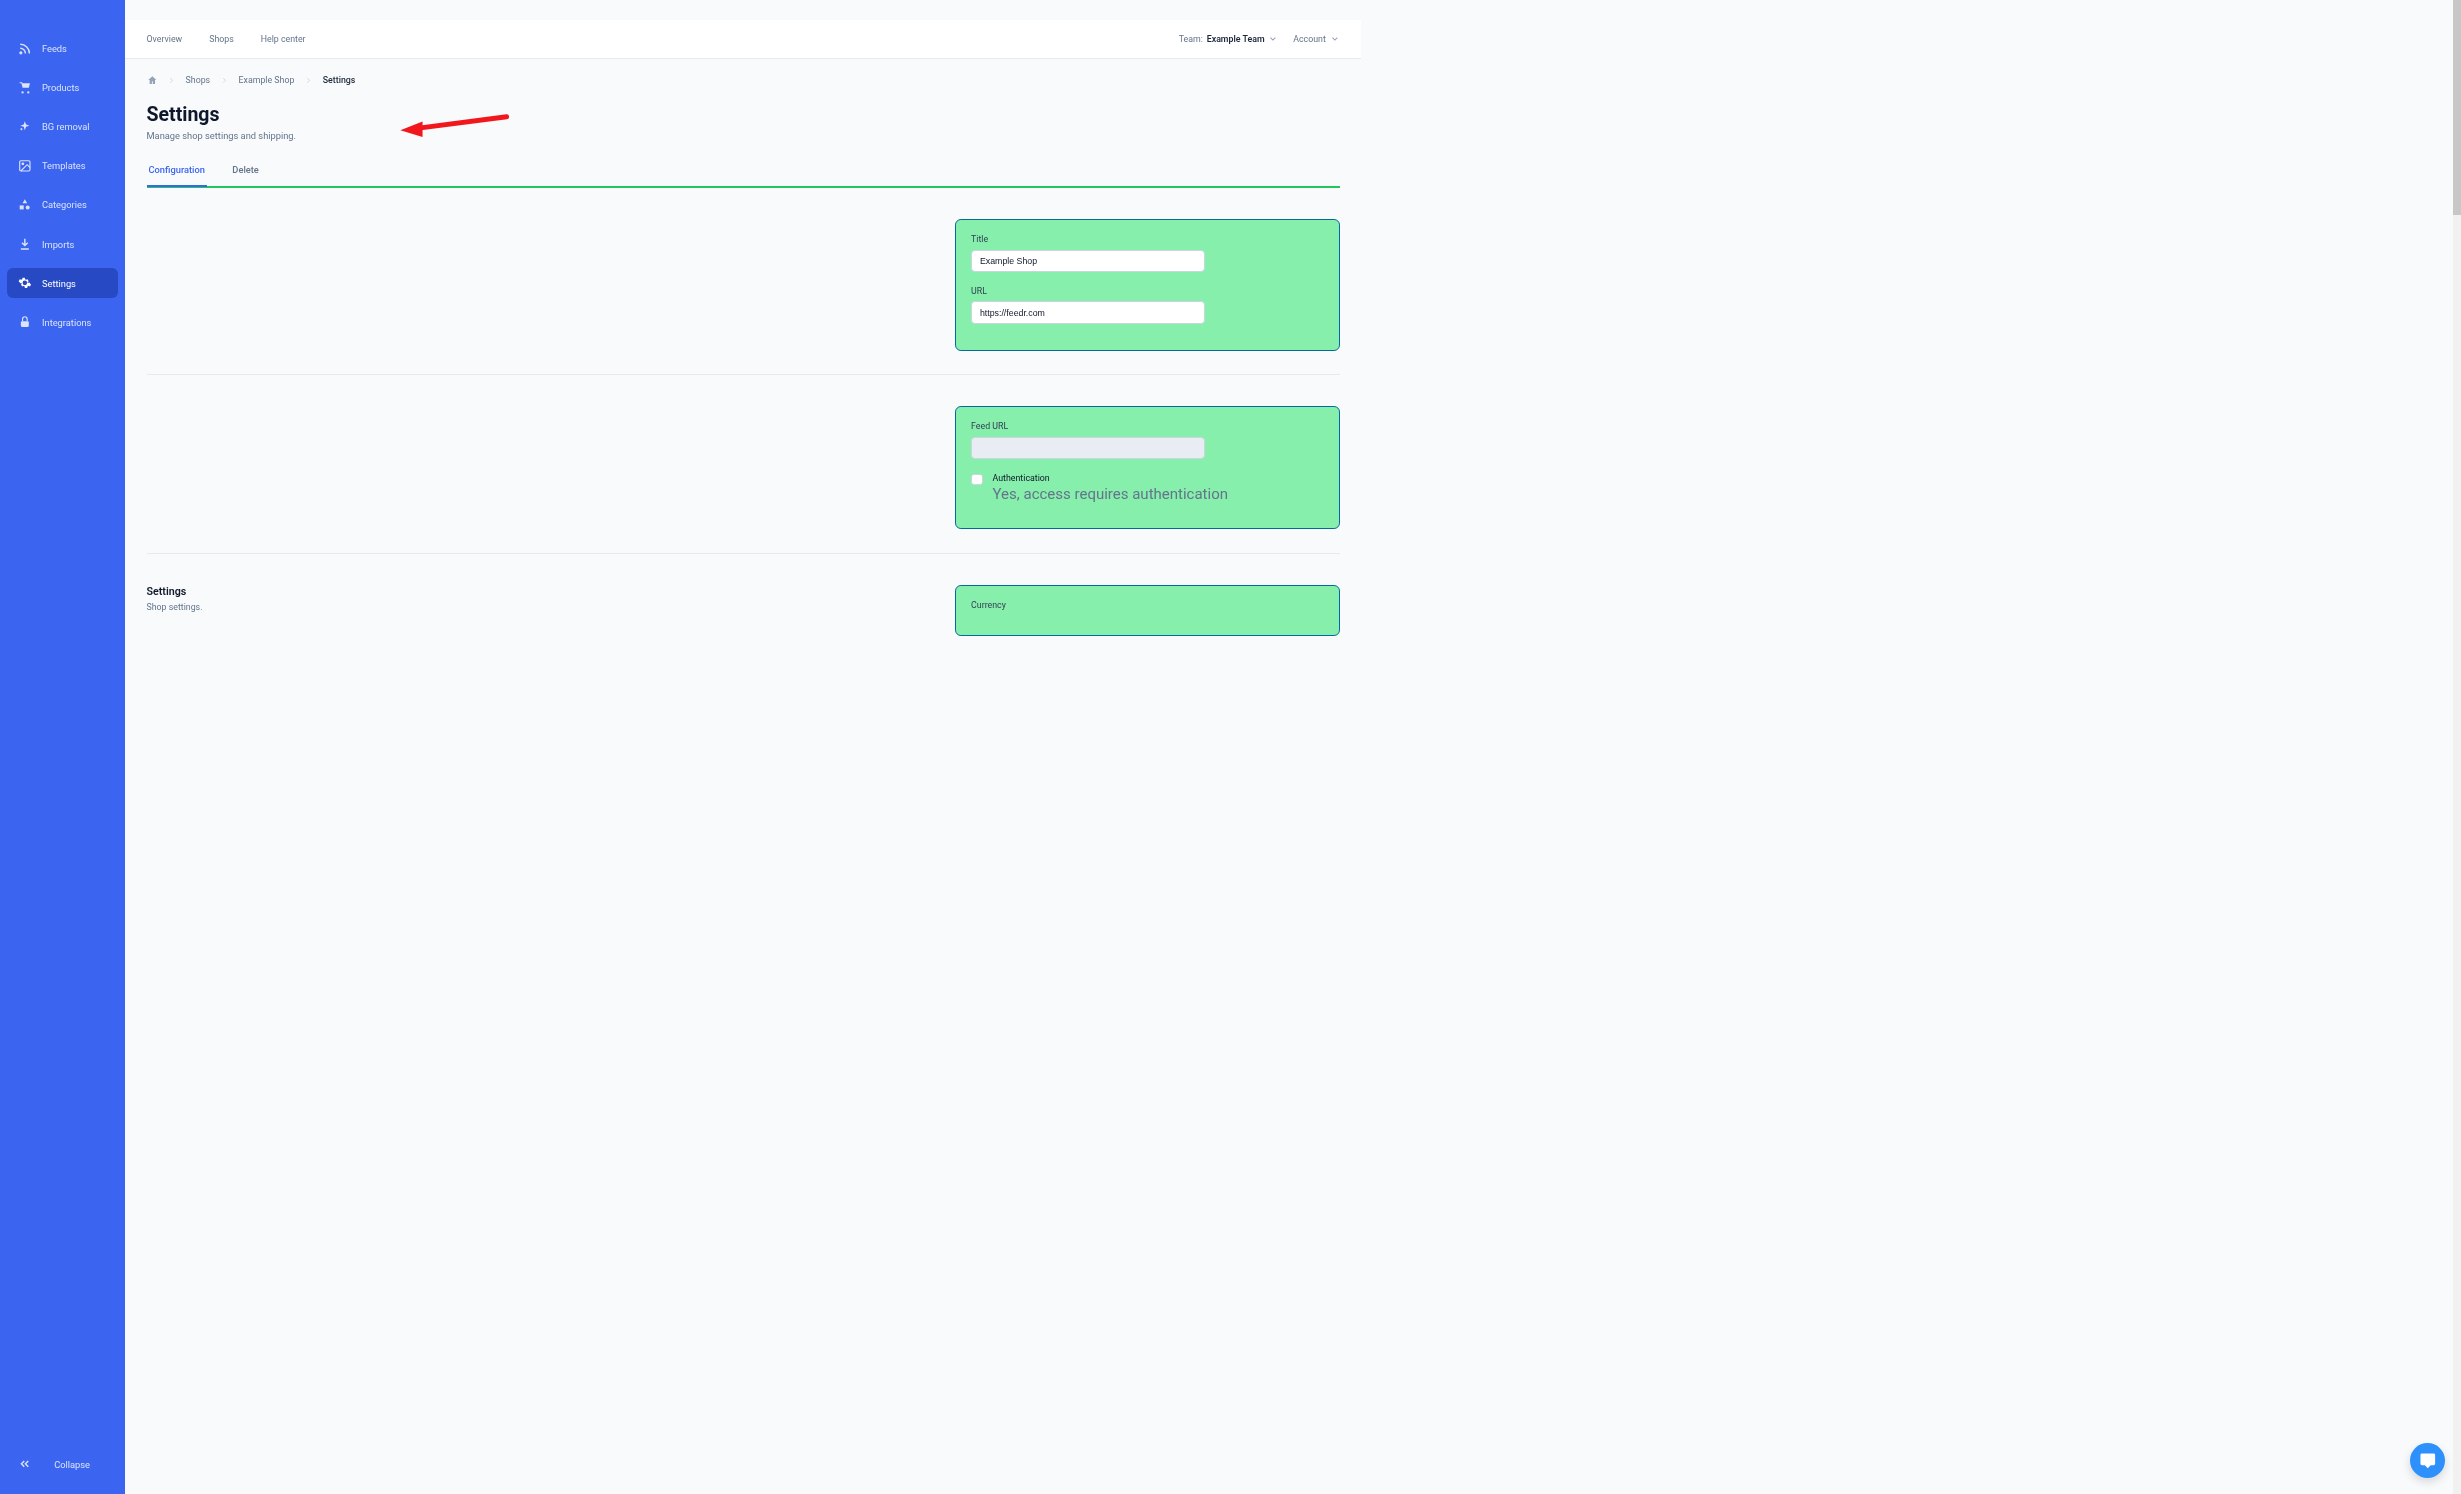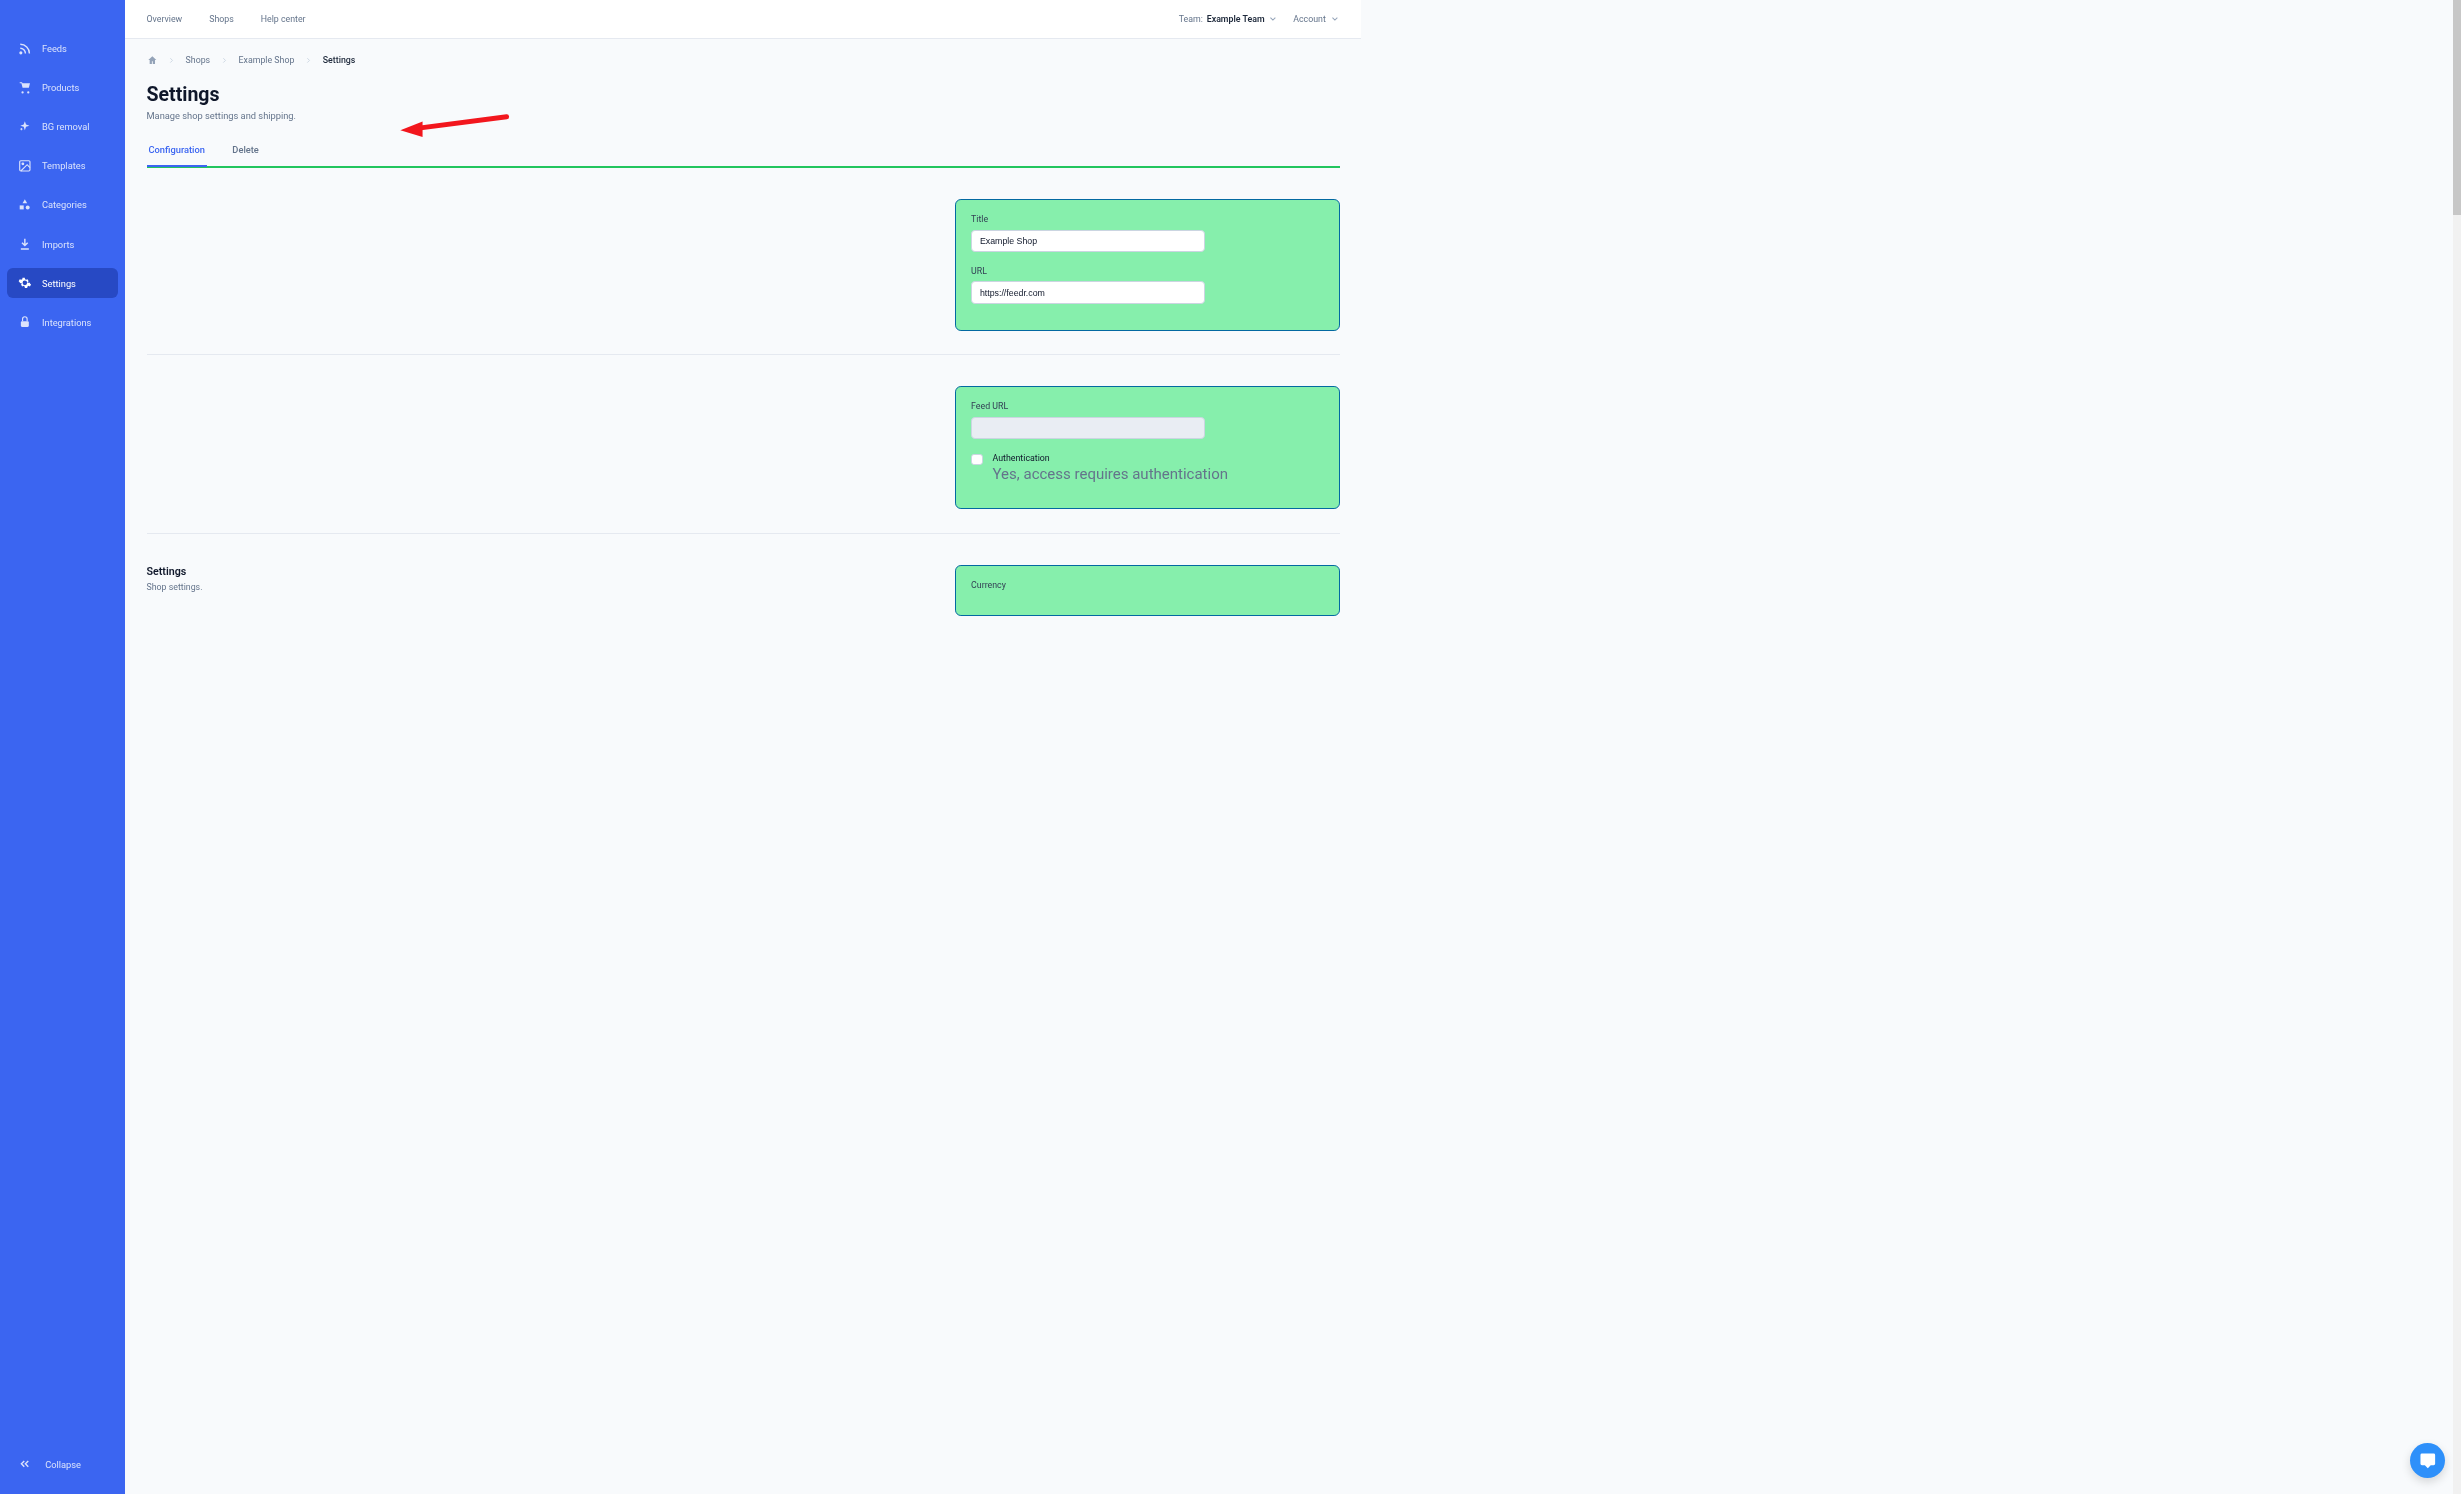--- a/index.html
+++ b/index.html
@@ -45,40 +45,41 @@
   align-items: center;
   justify-content: center;
   flex-shrink: 0;
 }
 .sidebar-item .icon svg { width: 13.7px; height: 13.7px; }
 .sidebar-footer {
   padding: 7.8px 11.7px;
   margin: 0 6.8px 13.7px 6.8px;
   display: flex;
   align-items: center;
-  gap: 13px;
+  gap: 22px;
   color: #dbe3fc;
   cursor: pointer;
   font-size: 9.3px;
 }
 .sidebar-footer .icon svg { width: 13.7px; height: 13.7px; }
 
 .main {
   margin-left: 125px;
   height: 100%;
   overflow-y: auto;
   position: relative;
 }
 .topbar {
   height: 39px;
   background: #fff;
   border-bottom: 1px solid #e5e9f0;
   display: flex;
   align-items: center;
   padding: 0 21.5px;
+  margin-top: 20px;
 }
 .topbar-left {
   display: flex;
   gap: 27px;
 }
 .topbar-link {
   font-size: 8.8px;
   color: #64748b;
   cursor: pointer;
 }

